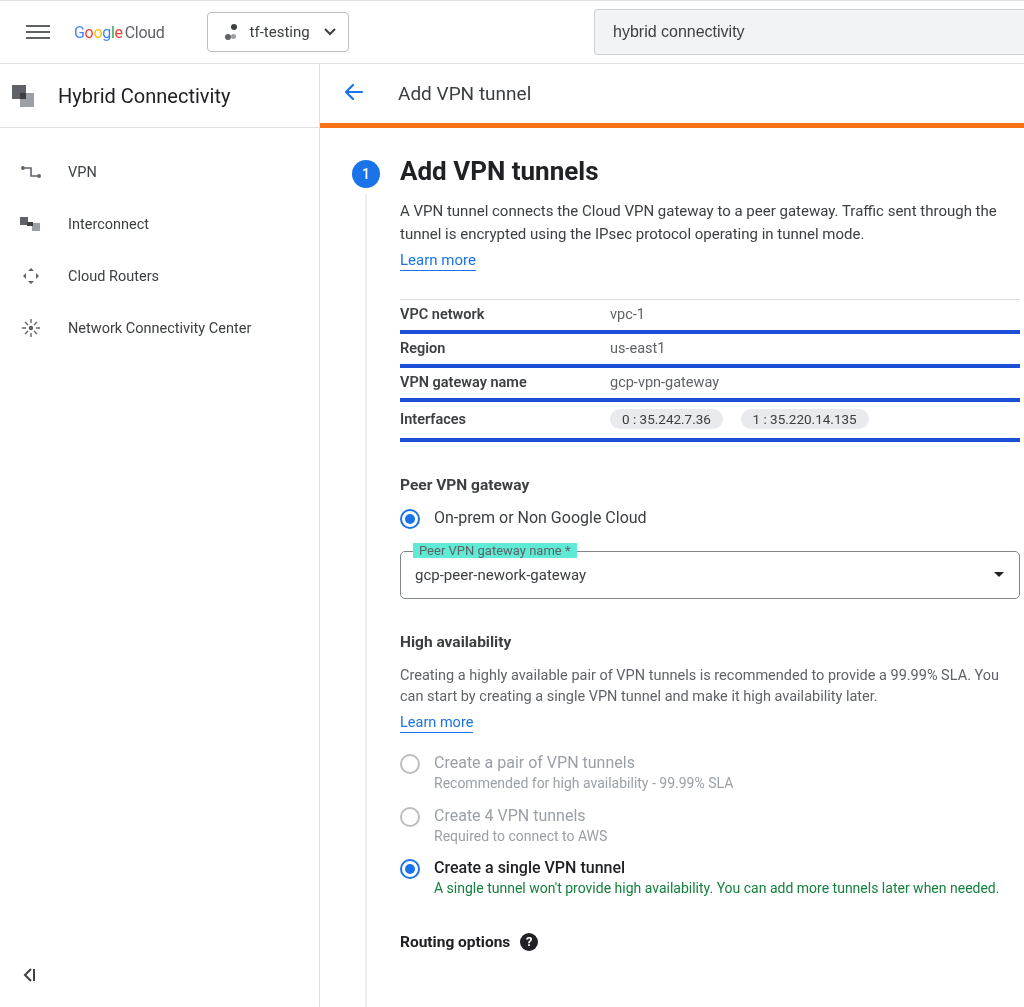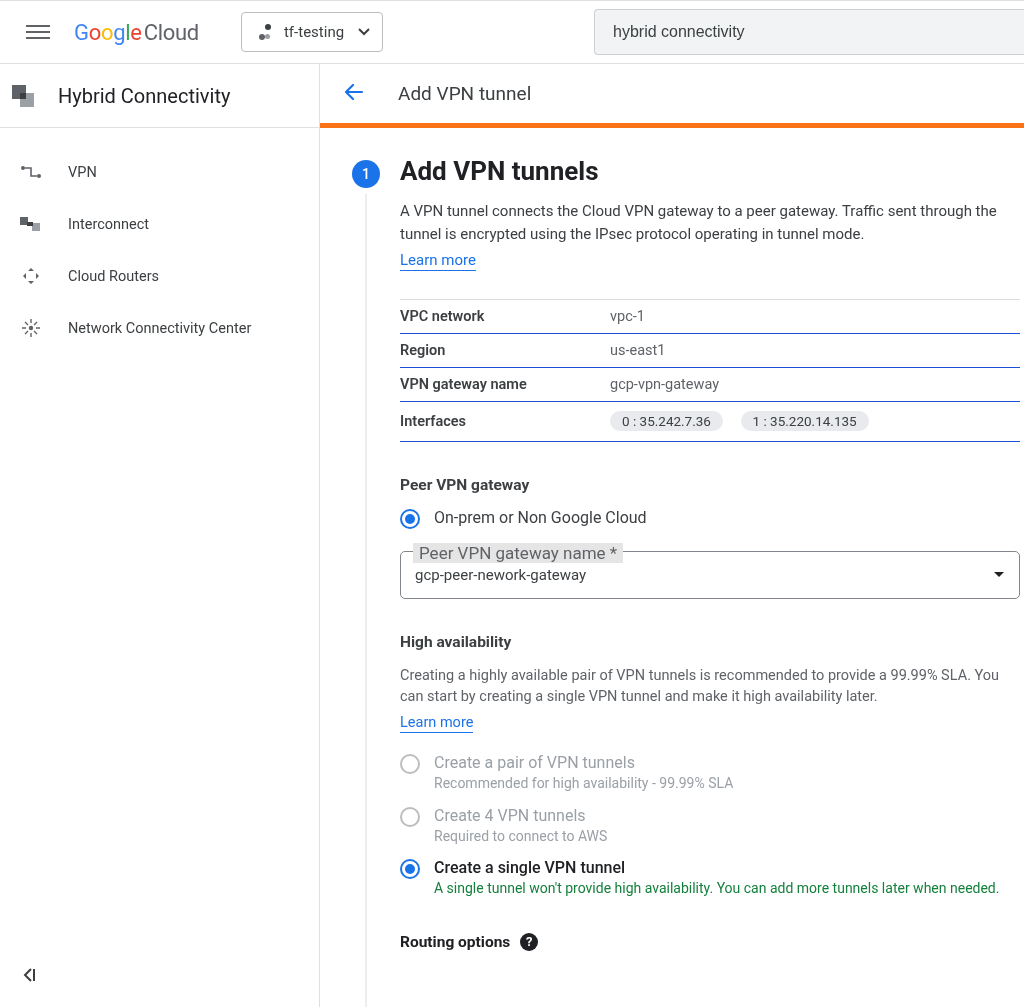--- a/index.html
+++ b/index.html
@@ -26,21 +26,21 @@
   .menu-icon {
     width: 24px; height: 24px;
     display: flex; flex-direction: column; justify-content: center; gap: 4px;
     padding: 12px;
     box-sizing: content-box;
     cursor: pointer;
     color: #5f6368;
   }
   .menu-icon div { height: 2px; background: #5f6368; }
   .logo { display: flex; align-items: center; gap: 4px; cursor: pointer; }
-  .logo-text { font-size: 22px; font-weight: 400; letter-spacing: -0.3px; }
+  .logo-text { font-size: 16px; font-weight: 400; letter-spacing: -0.3px; }
   .logo-g    { color:#4285F4; }
   .logo-o1   { color:#EA4335; }
   .logo-o2   { color:#FBBC05; }
   .logo-g2   { color:#4285F4; }
   .logo-l    { color:#34A853; }
   .logo-e    { color:#EA4335; }
   .logo-cloud{ color:#5f6368; font-weight:400; margin-left:2px; }
   .project-picker {
     margin-left: 30px;
     border: 1px solid #bdbdbd;
@@ -144,21 +144,21 @@
   .step-desc{ font-size:15px; line-height:1.55; color:#3c4043; }
   .learn-link{ color:#1a73e8; font-size:15px; border-bottom:1px solid #1a73e8; padding-bottom:1px; cursor:pointer; display:inline-block; margin-top:4px;}
 
   .kv-table{
     margin-top:28px;
     border-top:1px solid #dadce0;
   }
   .kv-row{
     display:flex; align-items:center;
     height:34px;
-    border-bottom:1px solid #1d4ed8;
+    border-bottom:4px solid #1d4ed8;
     font-size:14.5px;
   }
   .kv-key{ width:210px; font-weight:600; color:#3c4043; }
   .kv-val{ color:#5f6368; }
   .chip{
     background:#e8eaed; color:#3c4043; border-radius:12px;
     padding:2px 12px; font-size:13.5px; margin-right:14px;
   }
 
   .section-h{
@@ -185,22 +185,22 @@
   .radio-row.dis .radio-sub{ color:#9aa0a6; }
 
   .field{
     margin-top:22px;
     border:1px solid #80868b; border-radius:5px;
     height:48px; position:relative;
     display:flex; align-items:center; padding:0 14px;
     cursor:pointer;
   }
   .field-label{
-    position:absolute; top:-9px; left:12px; background:#e5e5e5; padding:0 6px;
-    font-size:17px; color:#5f6368;
+    position:absolute; top:-9px; left:12px; background:#5eead4; padding:0 6px;
+    font-size:13px; color:#5f6368;
   }
   .field-value{ font-size:15px; color:#3c4043; }
   .field .caret{ position:absolute; right:14px; }
 
   .ha-desc{ font-size:14.5px; color:#5f6368; line-height:1.5; margin-bottom:6px;}
   .ha-link{ color:#1a73e8; border-bottom:1px solid #1a73e8; padding-bottom:1px; font-size:14.5px; cursor:pointer;}
 
   .routing{
     display:flex; align-items:center; gap:10px; margin-top:34px;
     font-size:15.5px; font-weight:700; color:#202124;

